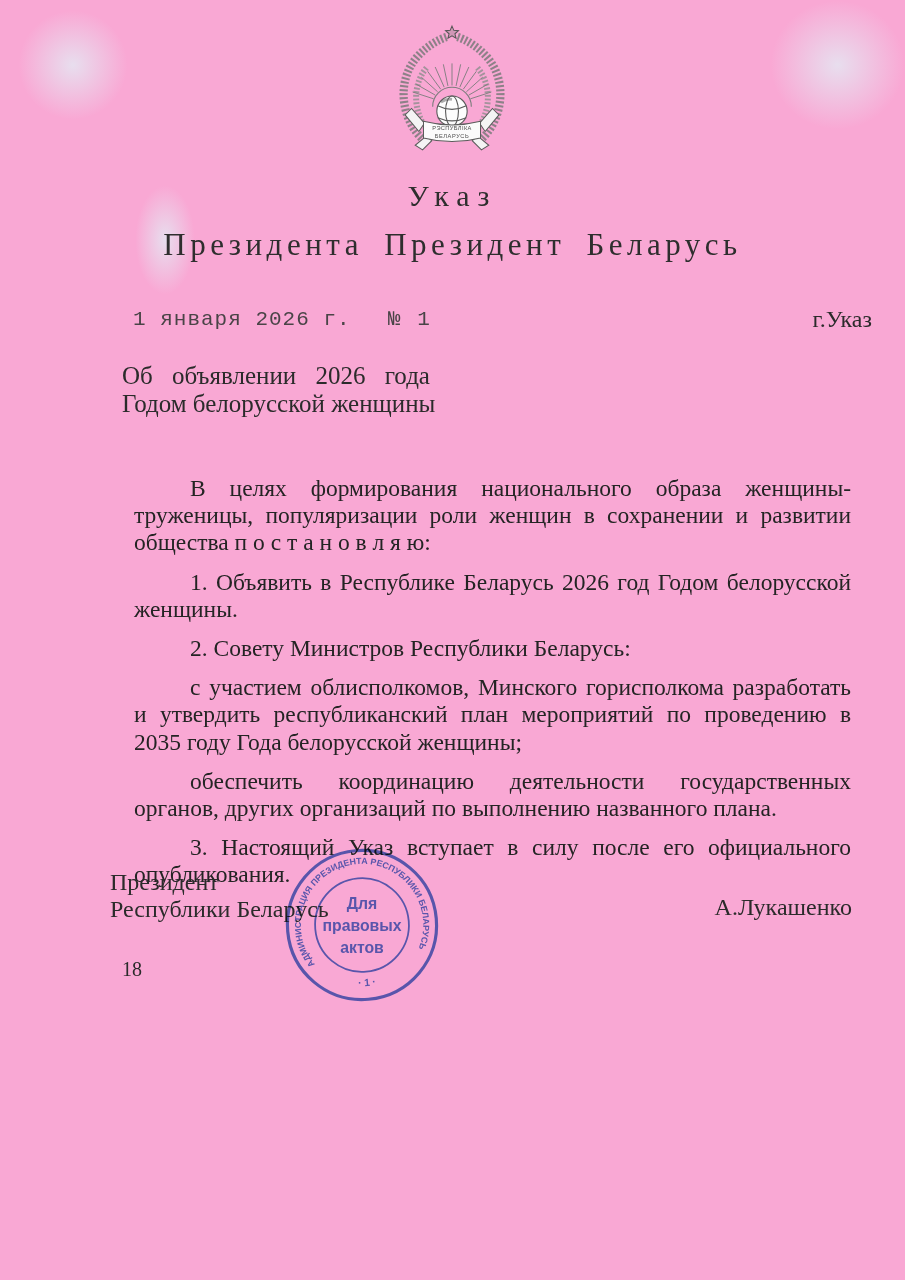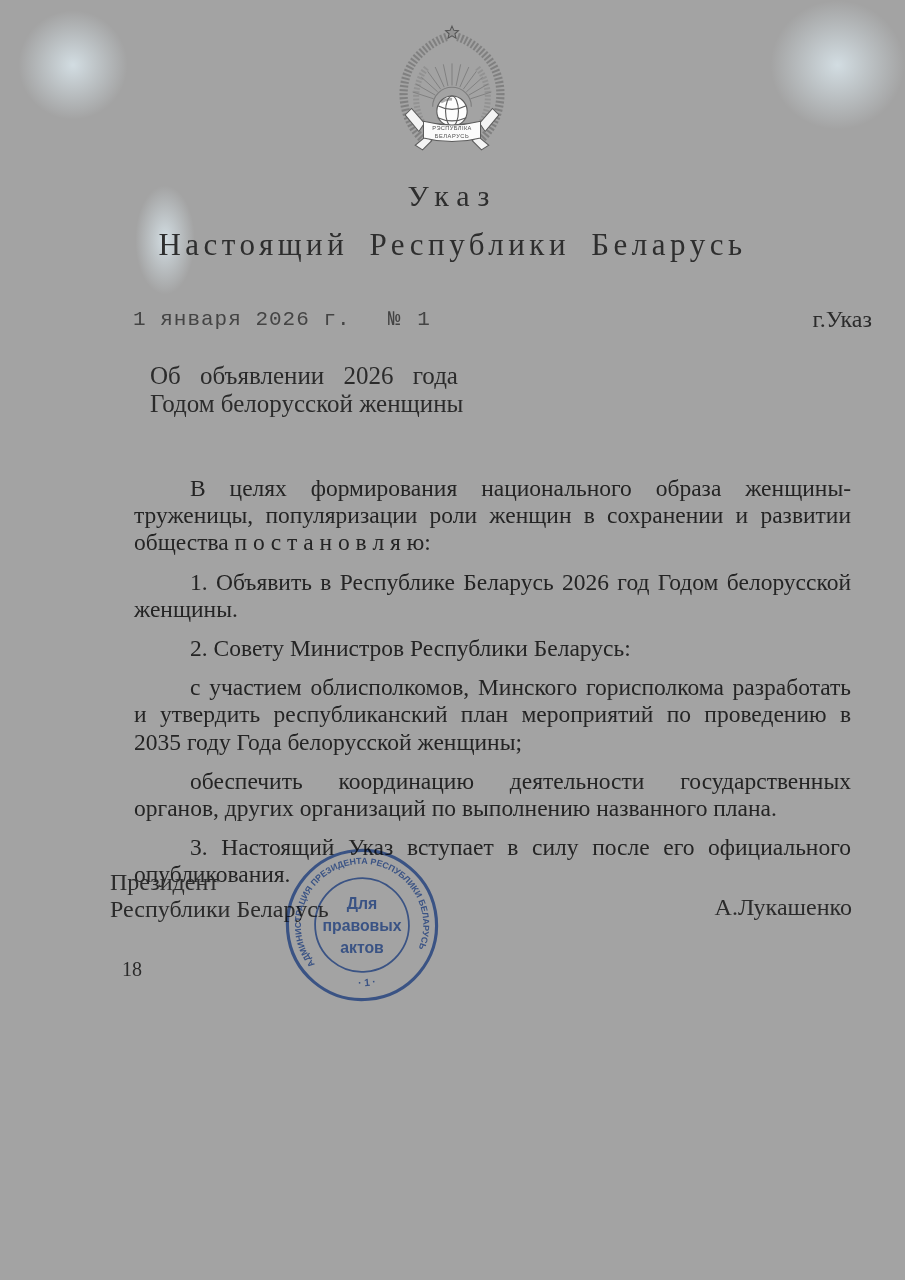--- a/index.html
+++ b/index.html
@@ -1,20 +1,20 @@
 <!DOCTYPE html>
 <html style="--stamp-color: #4470c8;"><head>
 <meta charset="utf-8">
 <style>
   :root { --stamp-color:#4470c8; }
   * { margin:0; padding:0; box-sizing:border-box; }
   html,body { background:#e8e8e8; }
   .page {
     position:relative; width:905px; height:1280px; margin:0 auto;
-    background:#a3a3a3; overflow:hidden;
+    background:#f9a8d4; overflow:hidden;
     font-family:"Liberation Serif","DejaVu Serif",serif; color:#262626;
   }
   
   .artifact { position:absolute; pointer-events:none;
     background:radial-gradient(ellipse at center, rgba(226,240,247,.75), rgba(255,255,255,0) 70%); }
   .art-tl { left:18px; top:10px; width:110px; height:110px; }
   .art-tl2 { left:135px; top:185px; width:60px; height:110px; }
   .art-tr { left:770px; top:0px; width:135px; height:130px; }
 
   .emblem { position:absolute; left:383px; top:20px; width:138px; height:142px; }
@@ -33,21 +33,21 @@
     font-family:"Liberation Mono","DejaVu Sans Mono",monospace;
     font-size:21px; letter-spacing:1px; color:#3c3c3c; opacity:.92;
   }
   .meta-number {
     position:absolute; left:380px; top:2px;
     font-family:"Liberation Mono","DejaVu Sans Mono",monospace;
     font-size:21px; letter-spacing:2px; color:#3c3c3c; opacity:.92;
   }
   .meta-city { position:absolute; right:41px; top:0; font-size:24px; color:#2b2b2b; }
 
-  .subject { position:absolute; left:122px; top:362px; width:356px; font-size:25px; line-height:28px; color:#2b2b2b;margin-left:28px; }
+  .subject { position:absolute; left:122px; top:362px; width:356px; font-size:25px; line-height:28px; color:#2b2b2b; }
   .subject .l1 { word-spacing:13px; }
 
   .body-text {
     position:absolute; left:122px; top:463px; width:741px;
     font-size:23.5px; line-height:27.2px; text-align:justify; color:#242424;
   }
   .body-text p { text-indent:56px; margin:12px; }
 
   .signature { position:absolute; left:110px; top:869px; width:742px; height:60px; }
   .sig-post { font-size:24px; line-height:27px; color:#2b2b2b; }
@@ -116,21 +116,21 @@
         <path d="M47 124 L35 134 L43 139 L53 129 Z" fill="#f4f4f4"></path>
         <path d="M103 124 L115 134 L107 139 L97 129 Z" fill="#f4f4f4"></path>
         <path d="M44 108 Q 75 116 106 108 L106 126 Q 75 134 44 126 Z" fill="#fbfbfb"></path>
       </g>
       <text x="75" y="117.5" font-size="6.2" text-anchor="middle" fill="#4e4e4e" letter-spacing=".4">РЭСПУБЛІКА</text>
       <text x="75" y="125.8" font-size="6.2" text-anchor="middle" fill="#4e4e4e" letter-spacing=".6">БЕЛАРУСЬ</text>
     </svg>
   </div>
 
   <div class="doc-title">Указ</div>
-  <div class="doc-subtitle">Настоящий Республики Беларусь</div>
+  <div class="doc-subtitle">Президента Президент Беларусь</div>
 
   <div class="meta-row">
     <span class="meta-date">1 января 2026 г.</span>
     <span class="meta-number">№ 1</span>
     <span class="meta-city">г.Указ</span>
   </div>
 
   <div class="subject">
     <div class="l1">Об объявлении 2026 года</div>
     <div class="l2">Годом белорусской женщины</div>

